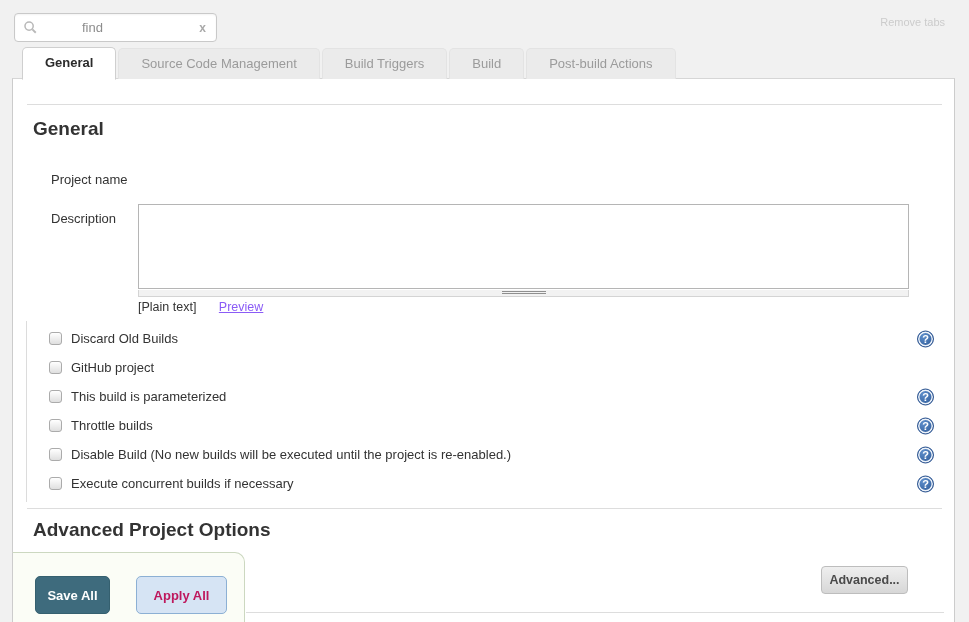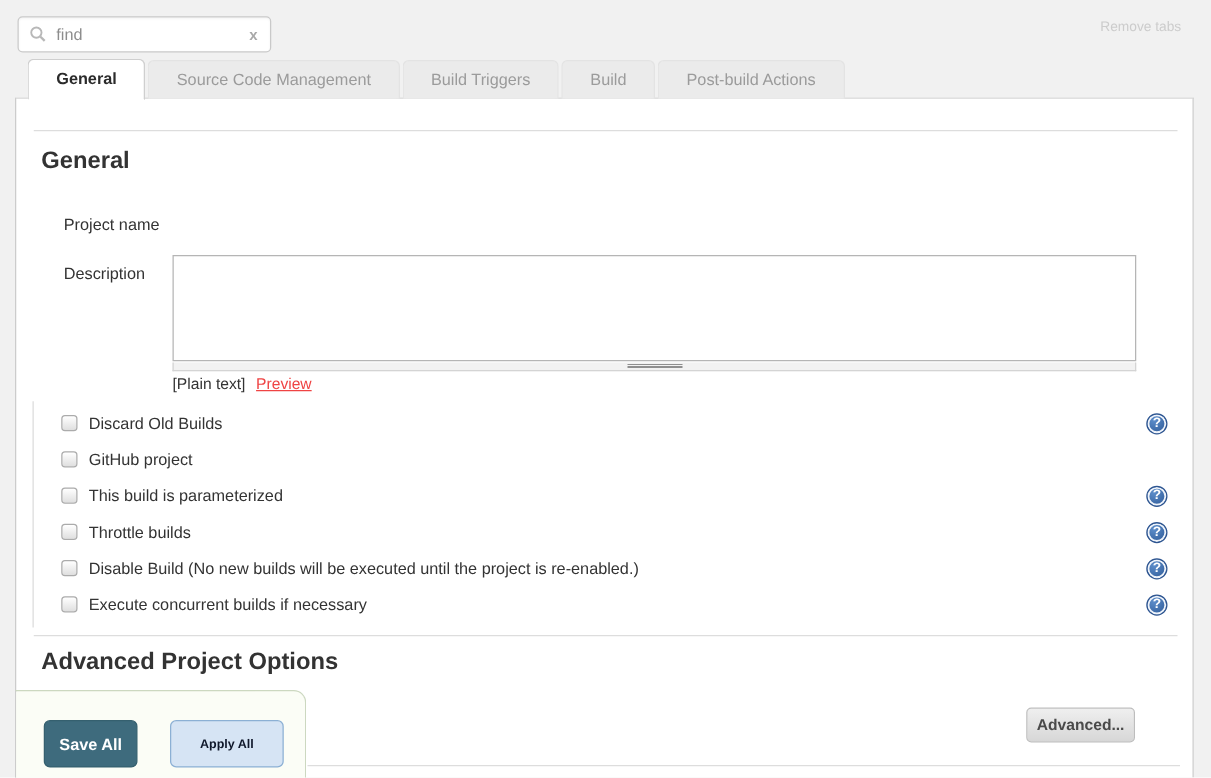--- a/index.html
+++ b/index.html
@@ -10,20 +10,21 @@
     position:relative;
     color:#333;
   }
 
   
   .search-box{
     position:absolute; left:14px; top:13px; width:203px; height:29px;
     background:#fff; border:1px solid #c9c9c9; border-radius:4px;
     display:flex; align-items:center; padding:0 8px;
     box-shadow:inset 0 1px 2px rgba(0,0,0,.05);
+    gap:37px;
   }
   .search-box svg{ flex:0 0 auto; margin-right:7px; }
   .search-input{
     flex:1 1 auto; border:none; outline:none; background:transparent;
     font-family:"Liberation Sans", sans-serif; font-size:13px; color:#8d8d8d;
     min-width:0;
   }
   .search-clear{
     flex:0 0 auto; color:#a9a9a9; font-size:12px; font-weight:bold;
     cursor:pointer; padding:0 2px;
@@ -90,21 +91,21 @@
     cursor:row-resize;
   }
   .drag-grip{
     position:absolute; left:50%; top:1px; transform:translateX(-50%);
     width:44px; height:4px;
     background:repeating-linear-gradient(to bottom,#8f8f8f 0,#8f8f8f 1px,transparent 1px,transparent 2px);
   }
   .preview-line{
     position:absolute; left:125px; top:221px; font-size:12.5px; color:#333;
   }
-  .preview-link{ color:#ef4444; text-decoration:underline; cursor:pointer; margin-left:5px; }
+  .preview-link{ color:#8b5cf6; text-decoration:underline; cursor:pointer; margin-left:19px; }
 
   
   .options{
     position:absolute; left:13px; top:242px; right:0;
     border-left:1px solid #dcdcdc; padding:3px 0 4px 0;
   }
   .opt-row{
     position:relative; height:29px; display:flex; align-items:center;
     padding-left:22px;
   }
@@ -142,22 +143,22 @@
   }
   .save-btn{
     position:absolute; left:22px; top:23px; width:75px; height:38px;
     background:#3e6b7d; border:1px solid #35606f; border-radius:5px;
     color:#ffffff; font-family:"Liberation Sans", sans-serif;
     font-size:13px; font-weight:bold; cursor:pointer;
   }
   .apply-btn{
     position:absolute; left:123px; top:23px; width:91px; height:38px;
     background:#d6e4f4; border:1px solid #8cb0d4; border-radius:5px;
-    color:#0f172a; font-family:"Liberation Sans", sans-serif;
-    font-size:10px; font-weight:bold; cursor:pointer;
+    color:#be185d; font-family:"Liberation Sans", sans-serif;
+    font-size:13px; font-weight:bold; cursor:pointer;
   }
 </style>
 </head>
 <body>
 
 <div class="search-box">
   <svg width="15" height="15" viewBox="0 0 16 16">
     <circle cx="6.5" cy="6.5" r="4.4" fill="none" stroke="#b8b8b8" stroke-width="1.6"></circle>
     <line x1="10" y1="10" x2="13.6" y2="13.6" stroke="#b8b8b8" stroke-width="2"></line>
   </svg>

